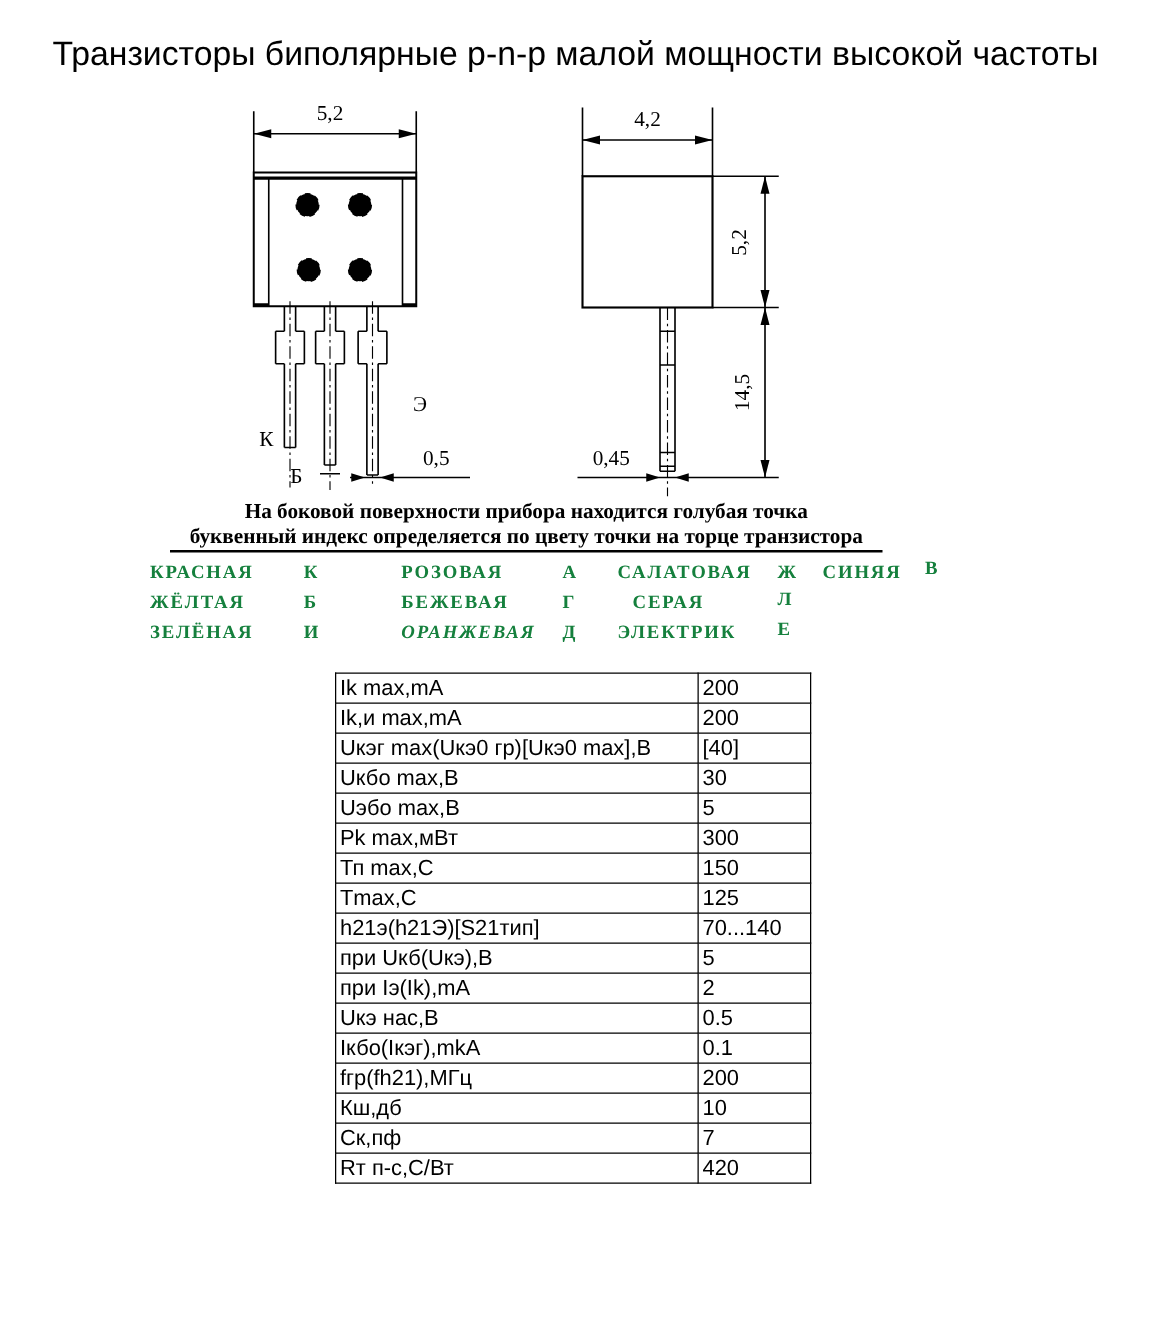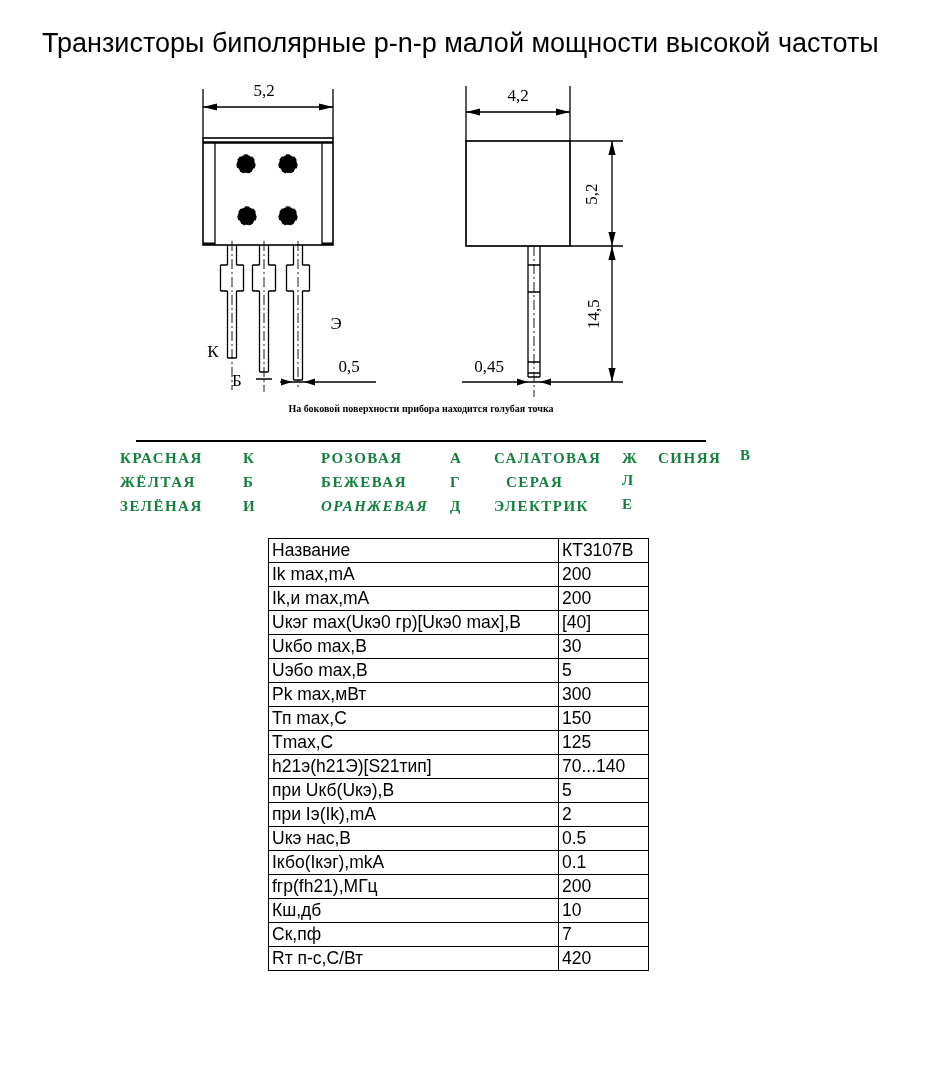--- a/index.html
+++ b/index.html
@@ -11,21 +11,21 @@
     position:absolute; left:42px; top:28px; font-size:27px; font-weight:400;
     white-space:nowrap; color:#000;
   }
   .drawing { position:absolute; left:0; top:0; }
   .drawing path, .drawing rect, .drawing line { stroke:#000; fill:none; }
   .dim-text {
     font-family:"Liberation Serif", serif; font-size:17px; fill:#000; stroke:none;
   }
   .note {
     position:absolute; left:135px; top:399px; width:572px; text-align:center;
-    font-family:"Liberation Serif", serif; font-weight:bold; font-size:10px;
+    font-family:"Liberation Serif", serif; font-weight:bold; font-size:17px;
     line-height:20px; color:#000;
   }
   .divider { position:absolute; left:136px; top:440px; width:570px; height:2px; background:#000; }
   .cc {
     position:absolute; font-family:"Liberation Serif", serif; font-weight:bold;
     font-size:15px; letter-spacing:1.5px; white-space:nowrap; color:#15803d;
   }
   table.params {
     position:absolute; left:268px; top:538px; border-collapse:collapse;
     font-size:17.5px; color:#000; table-layout:fixed;
@@ -136,20 +136,21 @@
 
       <path d="M462,382 H623"></path>
       <polygon points="528,382 517,378.6 517,385.4" fill="#000" stroke="none"></polygon>
       <polygon points="540,382 551,378.6 551,385.4" fill="#000" stroke="none"></polygon>
       <text class="dim-text" x="489" y="372" text-anchor="middle">0,45</text>
     </g>
   </svg>
 
   <div class="note">
     <div>На боковой поверхности прибора находится  голубая точка</div>
+    <div>буквенный индекс определяется по цвету точки на торце транзистора</div>
   </div>
 
   <div class="divider"></div>
 
   <div>
     <span class="cc" style="left:120px; top:450px;">КРАСНАЯ</span>
     <span class="cc" style="left:243px; top:450px;">К</span>
     <span class="cc" style="left:321px; top:450px;">РОЗОВАЯ</span>
     <span class="cc" style="left:450px; top:450px;">А</span>
     <span class="cc" style="left:494px; top:450px;">САЛАТОВАЯ</span>
@@ -167,24 +168,20 @@
     <span class="cc" style="left:120px; top:498px;">ЗЕЛЁНАЯ</span>
     <span class="cc" style="left:243px; top:498px;">И</span>
     <span class="cc" style="left:321px; top:498px;font-style:italic;">ОРАНЖЕВАЯ</span>
     <span class="cc" style="left:450px; top:498px;">Д</span>
     <span class="cc" style="left:494px; top:498px;">ЭЛЕКТРИК</span>
     <span class="cc" style="left:622px; top:496px;">Е</span>
   </div>
 
   <table class="params">
     <tbody>
-      <tr>
-        <td class="c1">Название</td>
-        <td class="c2">КТ3107В</td>
-      </tr>
     <tr>
           <td class="c1">Ik max,mA</td>
           <td class="c2">200</td>
         </tr>
         <tr>
           <td class="c1">Ik,и max,mA</td>
           <td class="c2">200</td>
         </tr>
         <tr>
           <td class="c1">Uкэг max(Uкэ0 гр)[Uкэ0 max],B</td>

